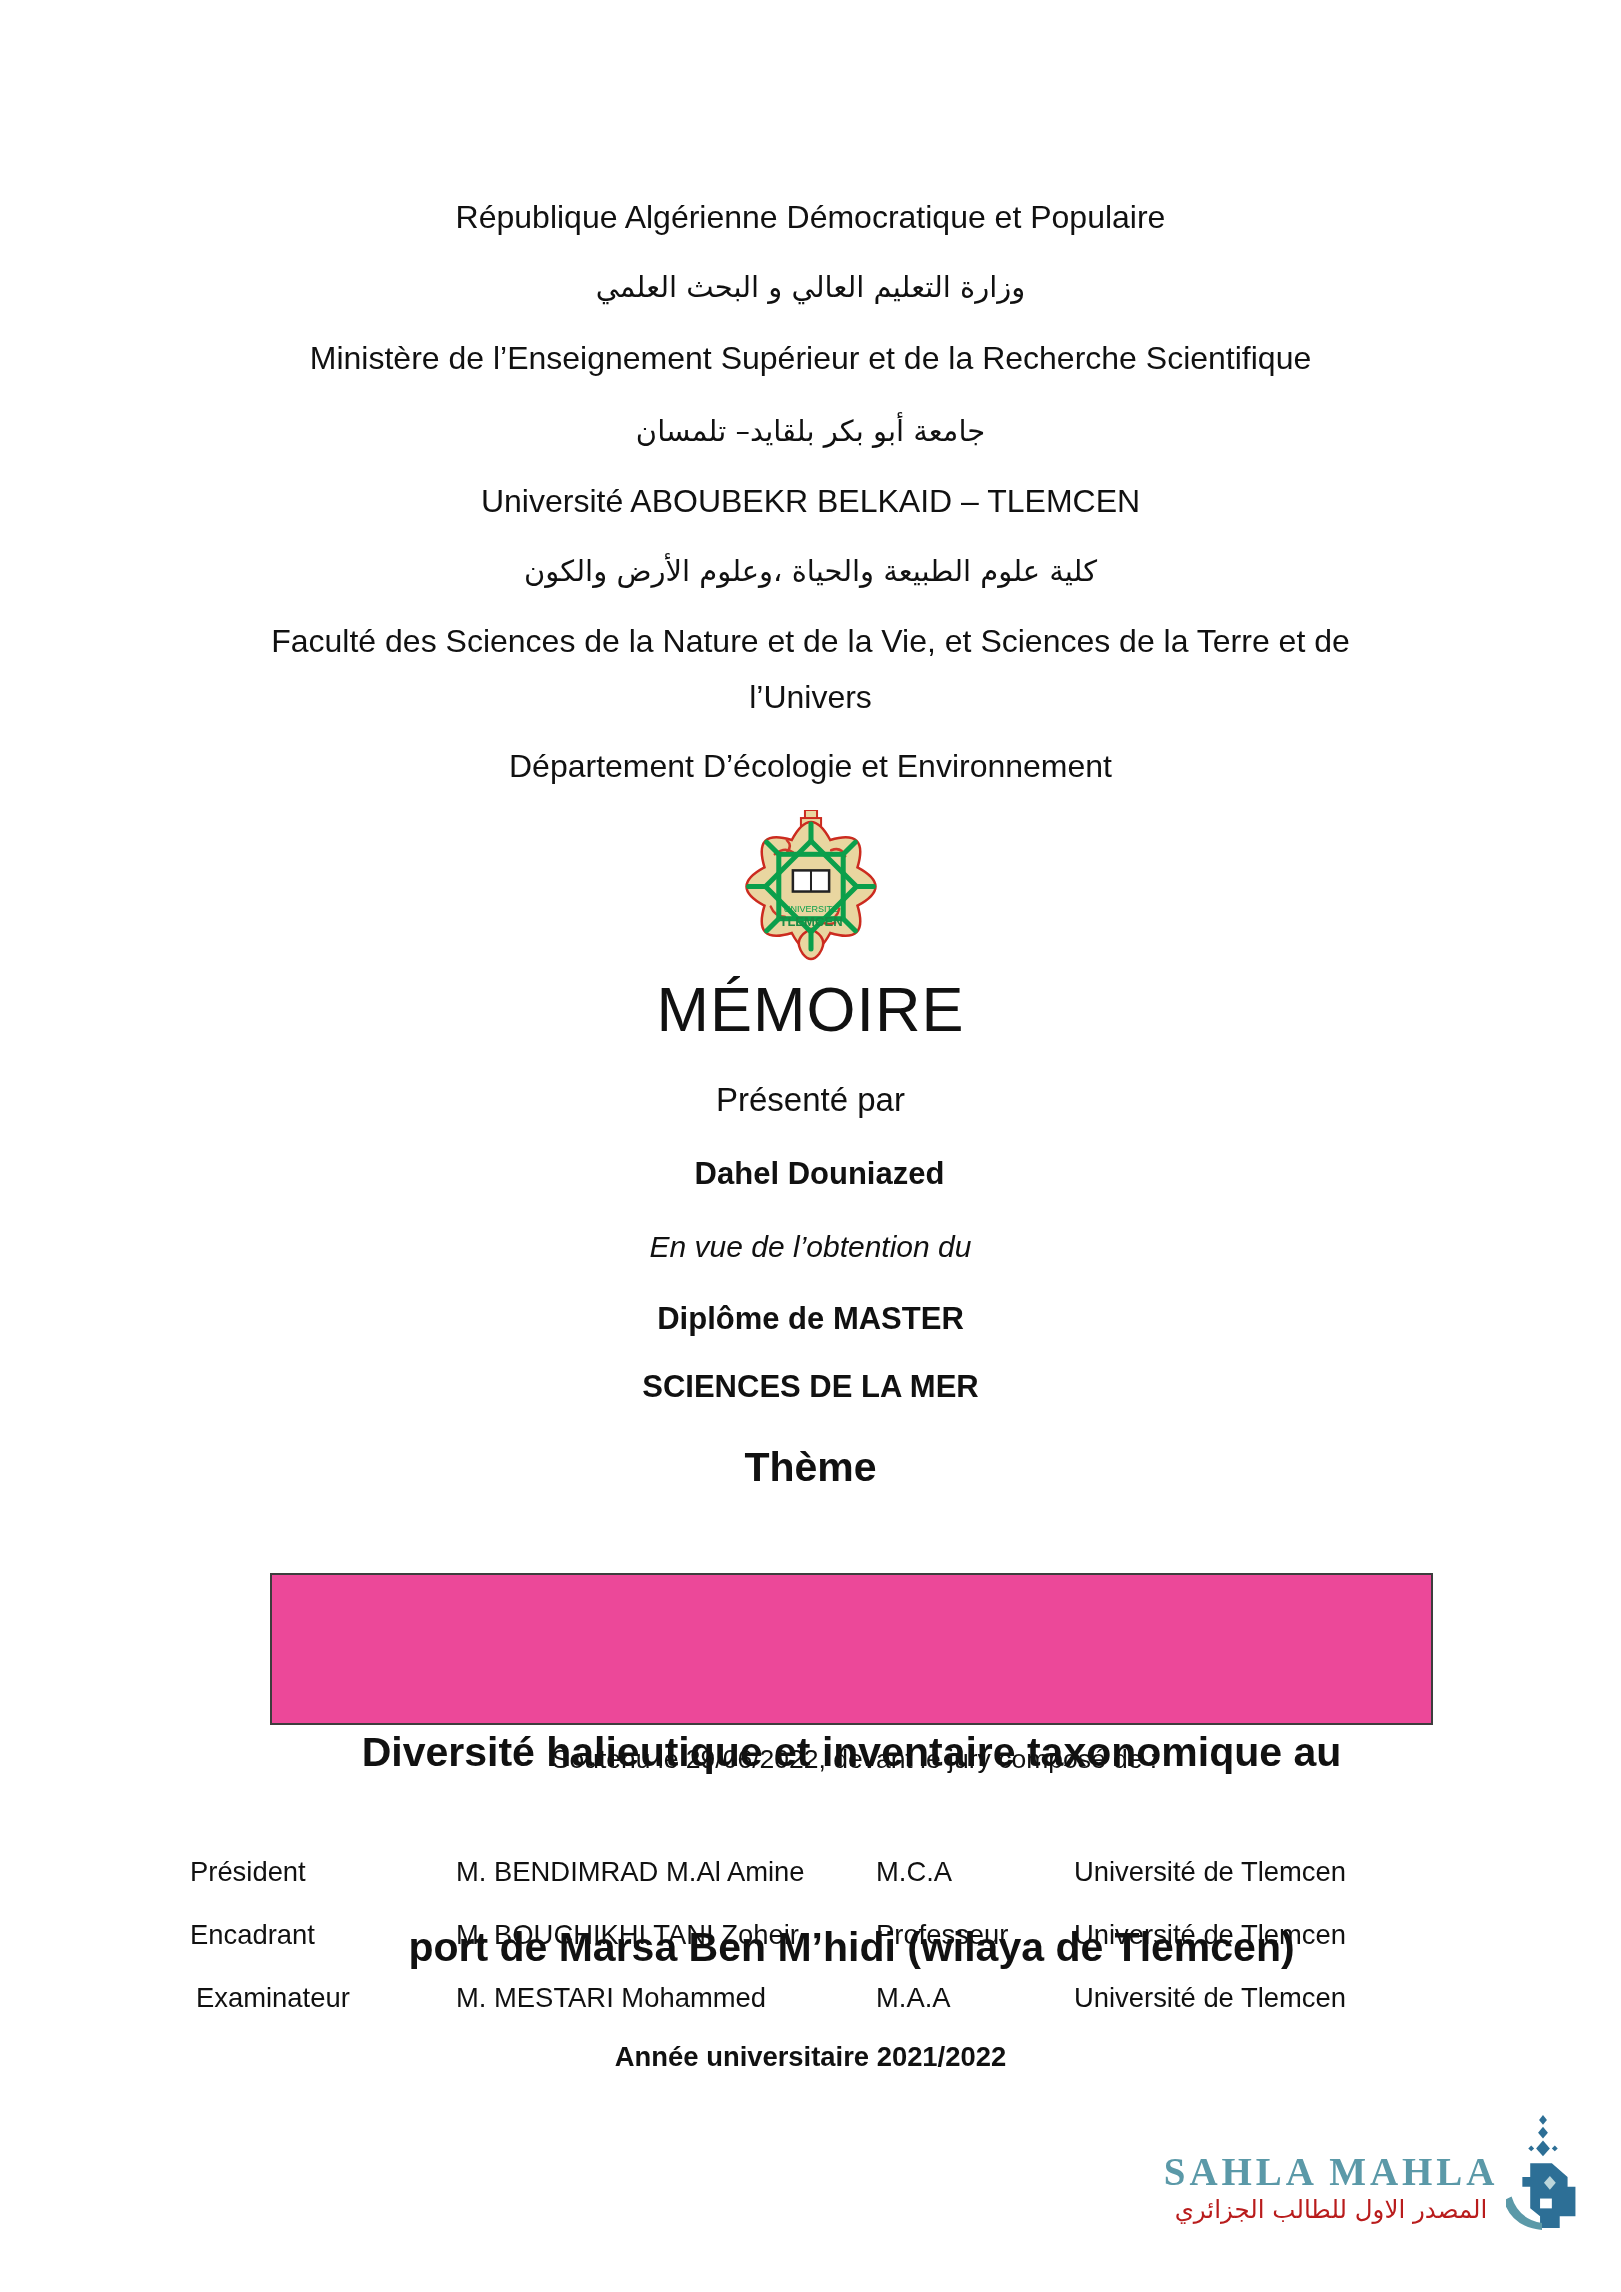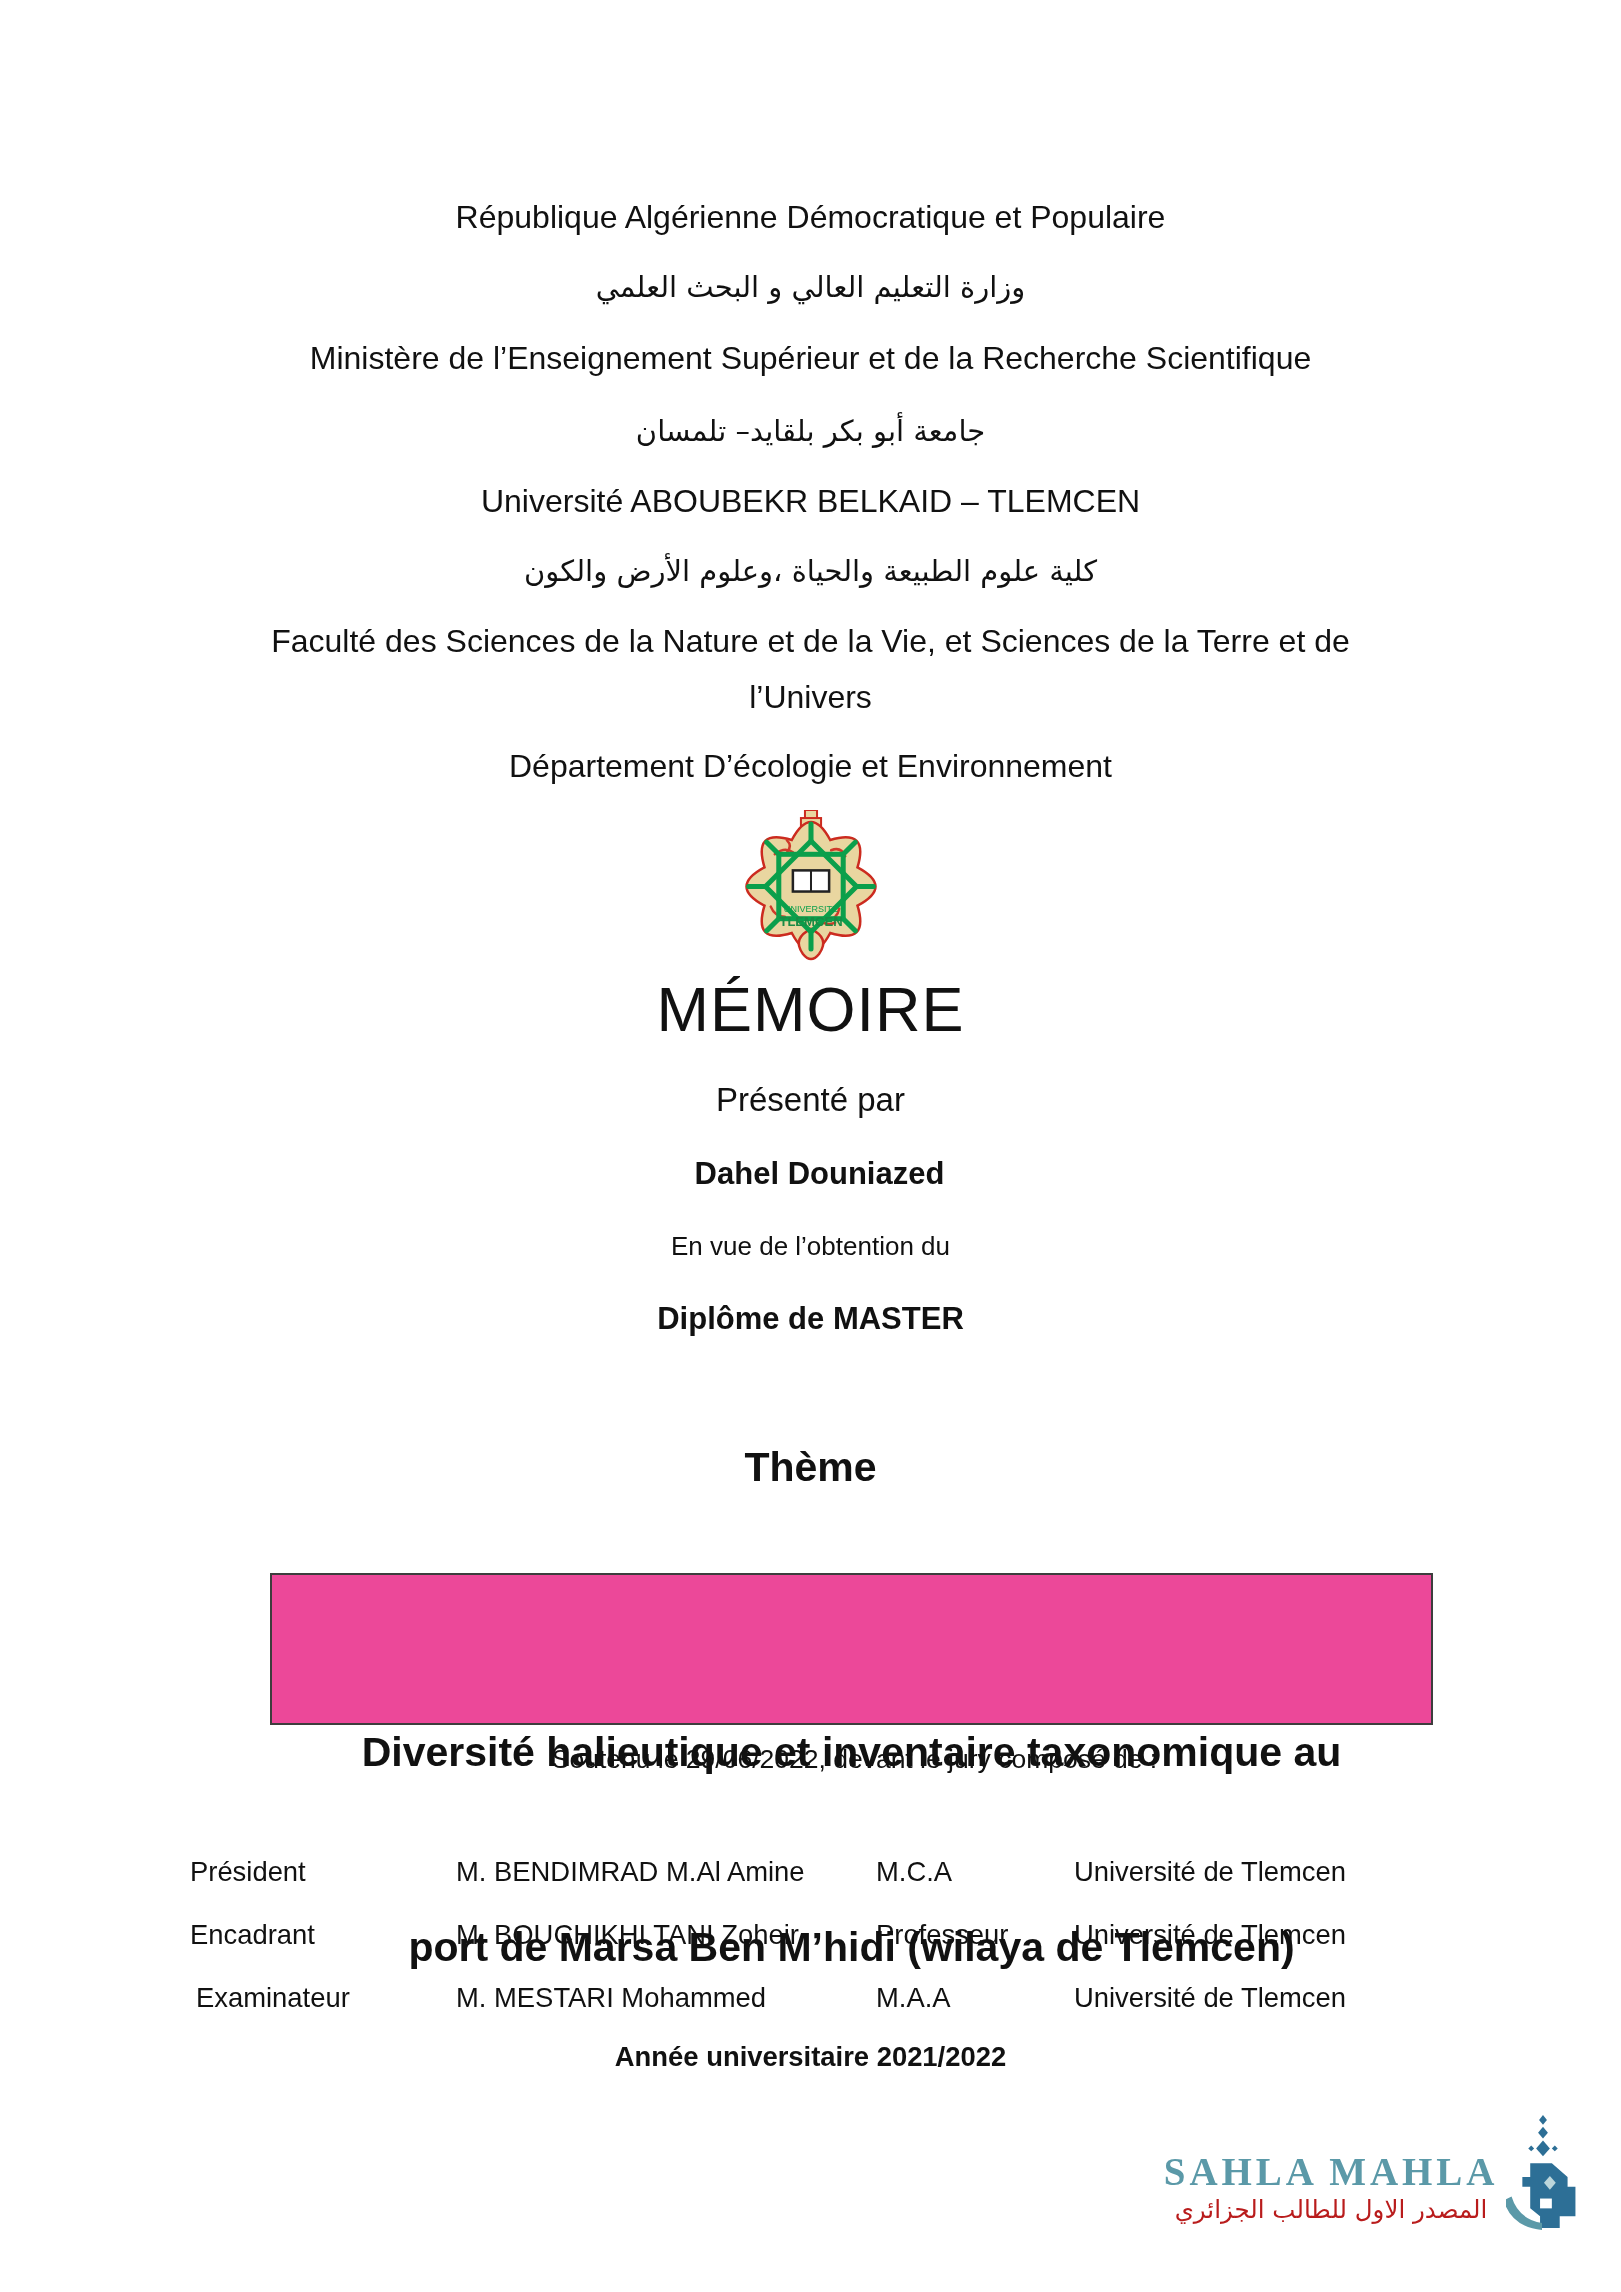--- a/index.html
+++ b/index.html
@@ -17,21 +17,21 @@
     left: 0;
     width: 100%;
     text-align: center;
     white-space: pre;
   }
   .fr-header   { font-size: 32px; line-height: 39px; }
   .ar-header   { font-size: 29px; line-height: 39px; font-family: "DejaVu Sans", sans-serif; }
   .memoire     { font-size: 63px; line-height: 74px; letter-spacing: 1px; }
   .presente    { font-size: 33px; line-height: 41px; }
   .author      { font-size: 31px; line-height: 39px; font-weight: bold; margin-left: 9px; }
-  .obtention   { font-size: 26px; line-height: 43px; }
+  .obtention   { font-size: 30px; line-height: 43px; font-style: italic; }
   .diploma     { font-size: 31px; line-height: 39px; font-weight: bold; }
   .theme       { font-size: 41px; line-height: 51px; font-weight: bold; }
   .soutenu     { font-size: 26.5px; line-height: 33px; padding-left: 44px; }
   .annee       { font-size: 27.4px; line-height: 35px; font-weight: bold; }
 
   .logo-wrap {
     position: absolute;
     top: 810px;
     left: 50%;
     transform: translateX(-50%);
@@ -132,20 +132,21 @@
       <text x="76" y="101" text-anchor="middle" font-family="Liberation Sans, sans-serif" font-size="9" fill="#0b9f4b">UNIVERSITE</text>
       <text x="76" y="115" text-anchor="middle" font-family="Liberation Sans, sans-serif" font-size="13" font-weight="bold" fill="#1a8a44">TLEMCEN</text>
     </svg>
   </div>
 
   <div class="line memoire" style="top:972px">MÉMOIRE</div>
   <div class="line presente" style="top:1079px">Présenté par</div>
   <div class="line author" style="top:1154px">Dahel Douniazed</div>
   <div class="line obtention" style="top:1225px">En vue de l’obtention du</div>
   <div class="line diploma" style="top:1299px">Diplôme de MASTER</div>
+  <div class="line diploma" style="top:1367px">SCIENCES DE LA MER</div>
   <div class="line theme" style="top:1442px">Thème</div>
 
   <div class="title-box">
     <div class="title-box-inner">
       <div>Diversité halieutique et inventaire taxonomique au</div>
       <div>port de Marsa Ben M’hidi (wilaya de Tlemcen)</div>
     </div>
   </div>
 
   <div class="line soutenu" style="top:1743px">Soutenu le 29/06/2022, devant le jury composé de :</div>

